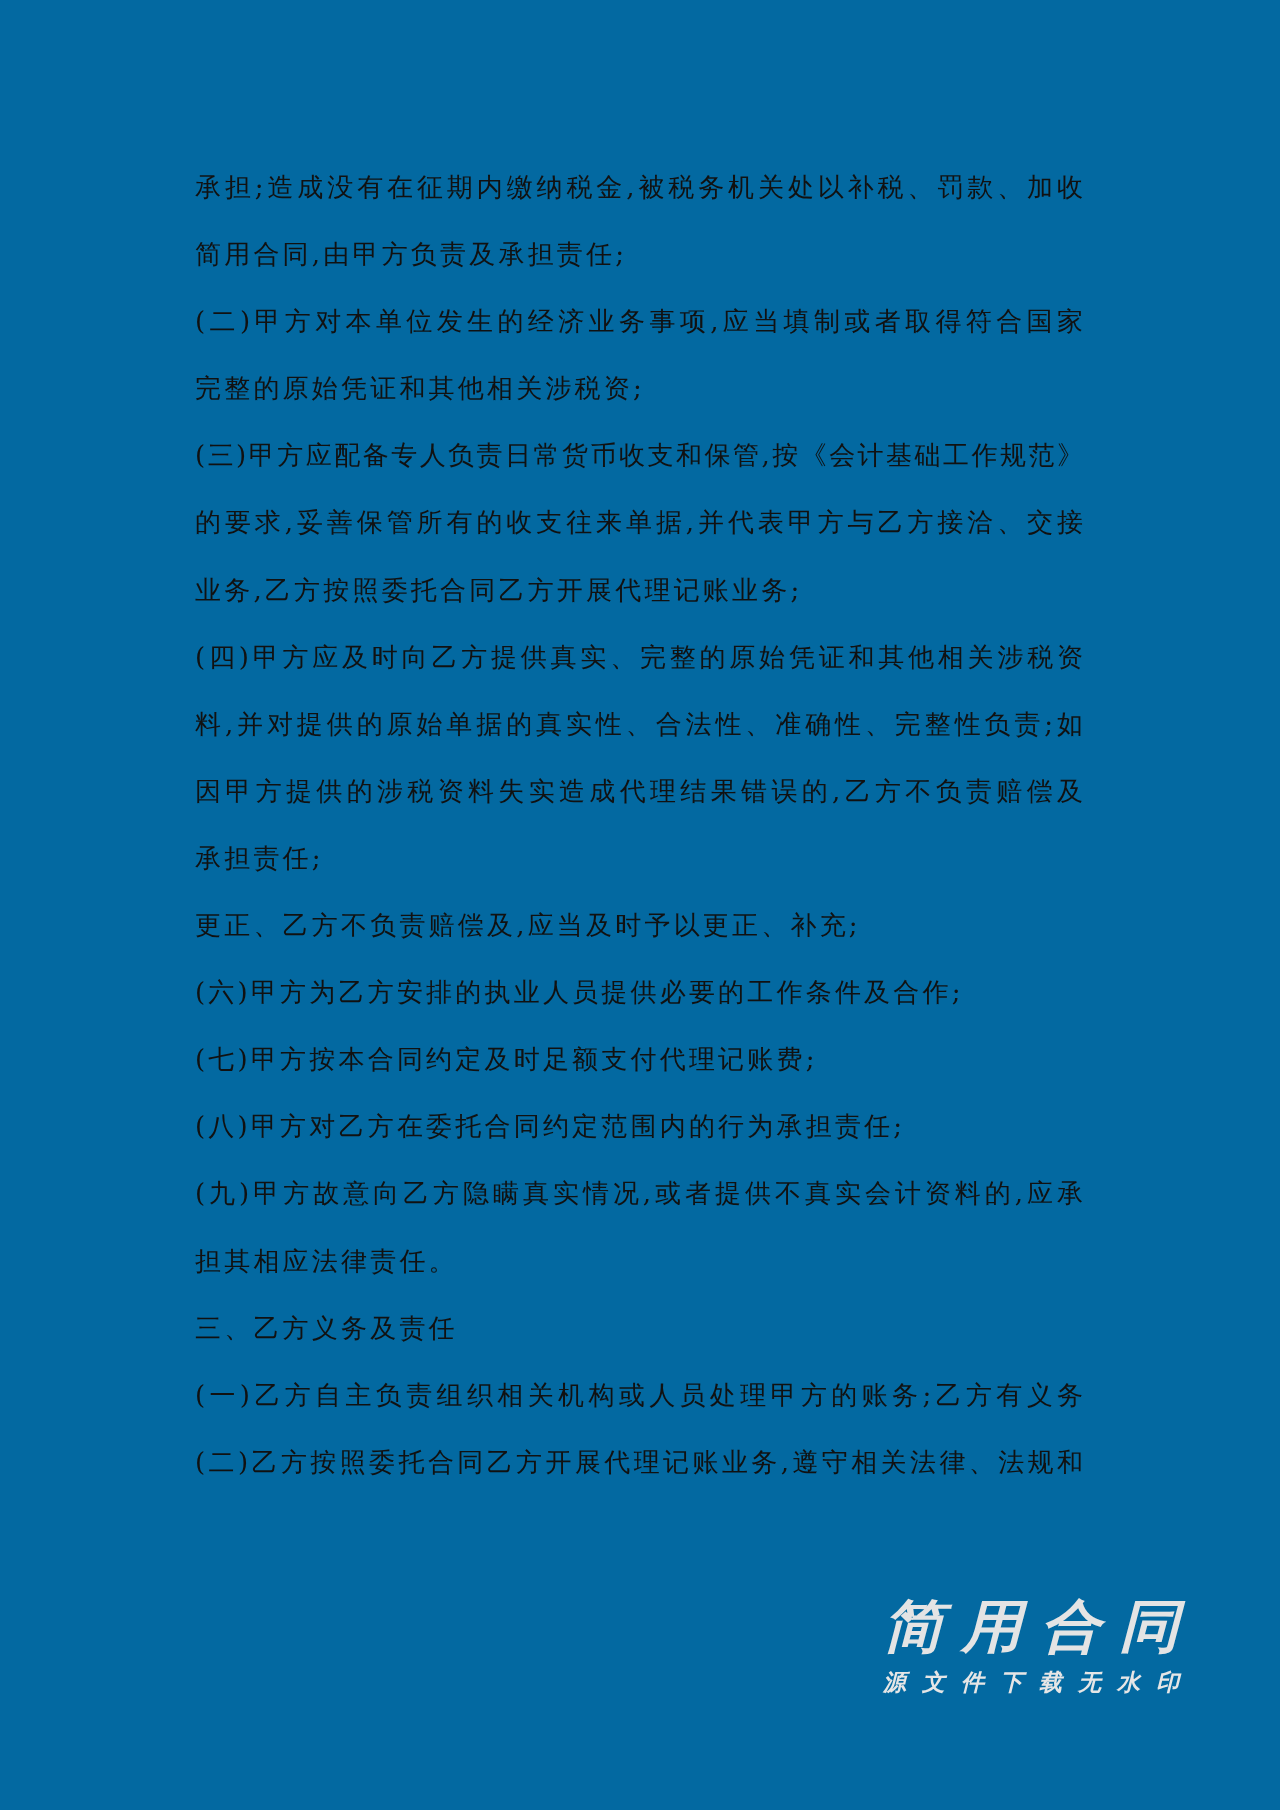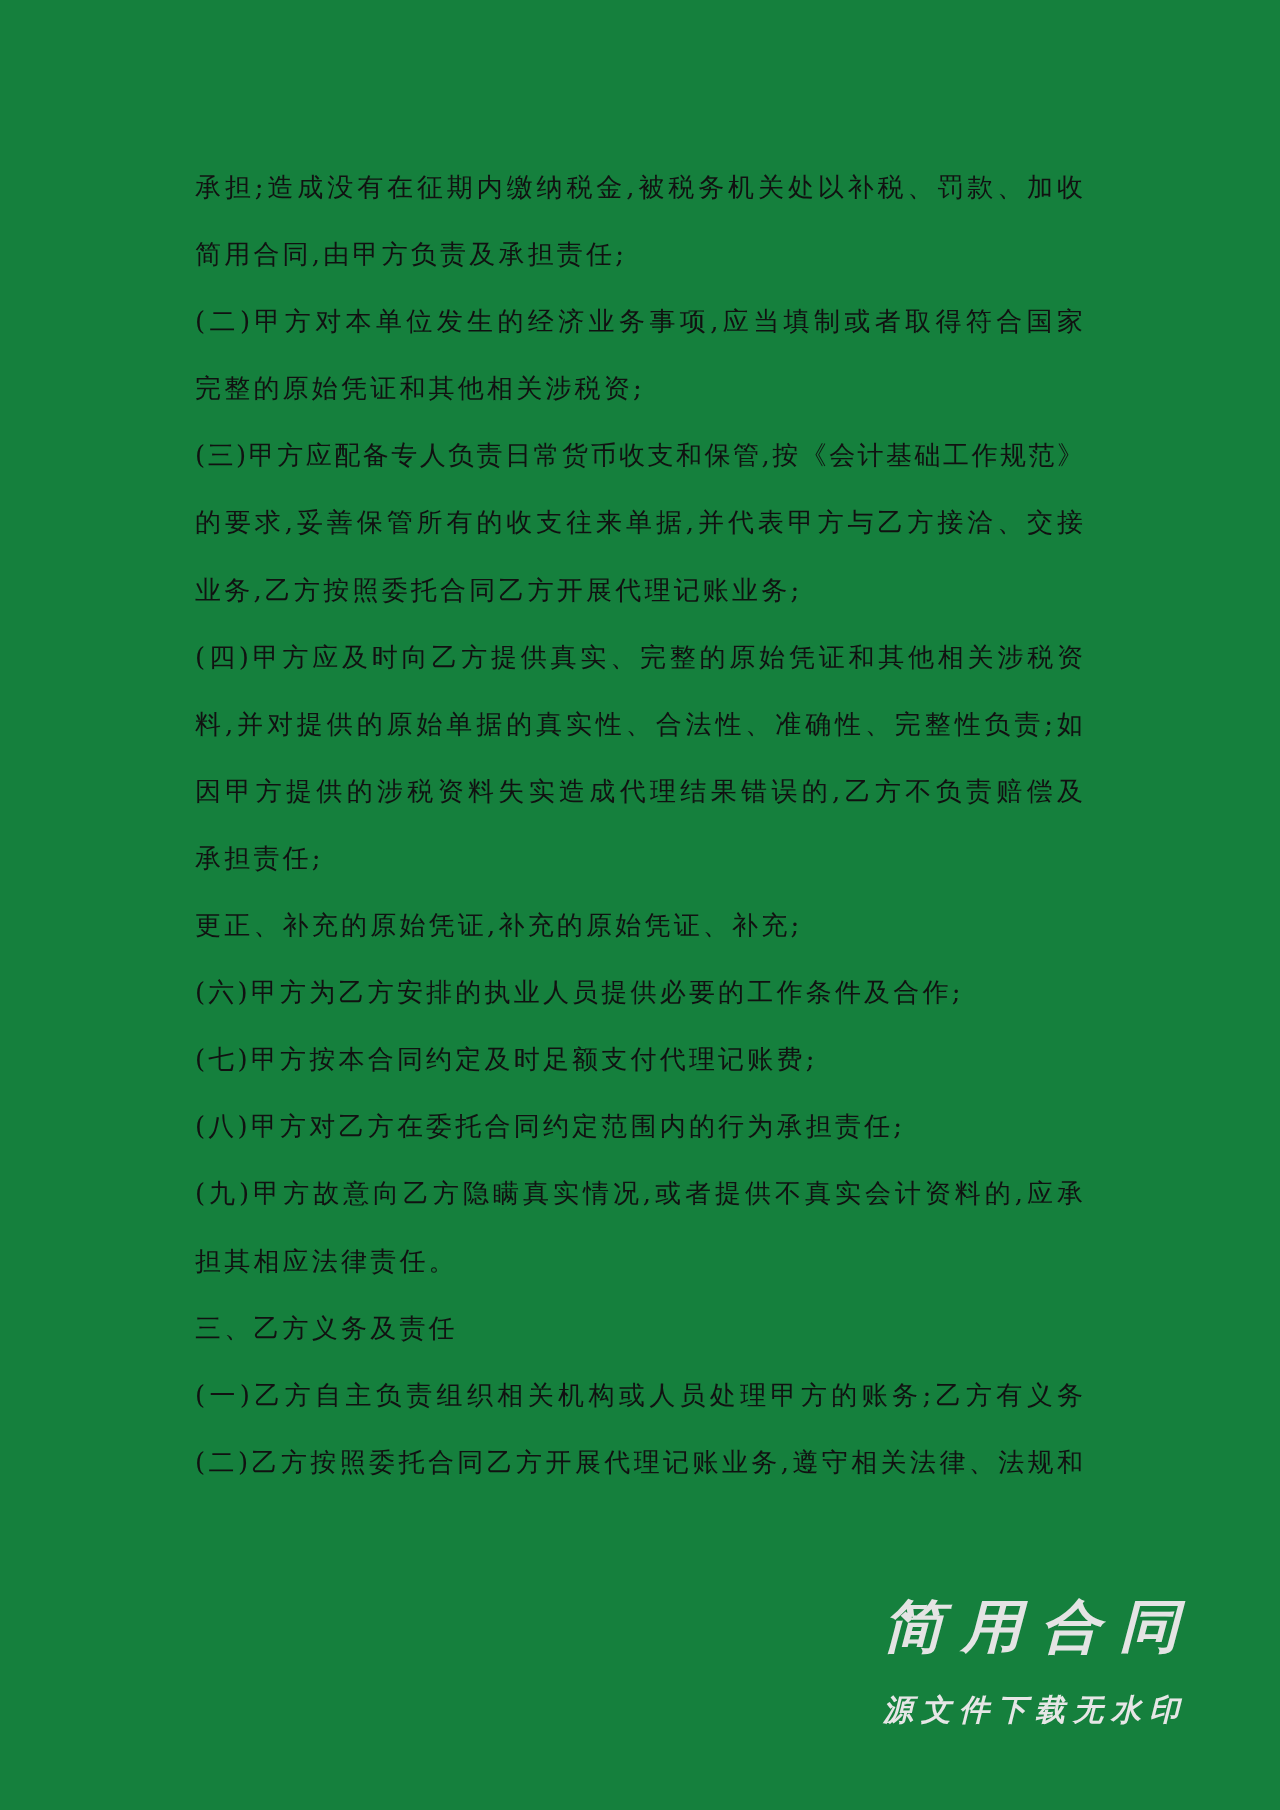--- a/index.html
+++ b/index.html
@@ -12,21 +12,21 @@
       height: 1810px;
       position: relative;
       overflow: hidden;
     }
     .page {
       position: absolute;
       left: 0;
       top: 0;
       width: 1280px;
       height: 1810px;
-      background: #15803d;
+      background: #0369a1;
     }
     .content {
       position: absolute;
       left: 195px;
       top: 154px;
       width: 888px;
     }
     .line {
       display: block;
       height: 67.1px;
@@ -58,25 +58,25 @@
       font-size: 60px;
       line-height: 60px;
       color: #e4e4e4;
       text-align: justify;
       text-align-last: justify;
       transform: scaleY(0.95);
       transform-origin: top left;
     }
     .wm-sub {
       display: block;
-      margin-top: 36px;
+      margin-top: 8px;
       font-family: "DejaVu Sans", "Liberation Sans", sans-serif;
       font-weight: bold;
       font-style: italic;
-      font-size: 30px;
+      font-size: 23px;
       line-height: 32px;
       color: #e6e6e6;
       text-align: justify;
       text-align-last: justify;
     }
   </style>
 </head>
 <body>
 
 <div class="page">
@@ -85,21 +85,21 @@
     <div class="line">简用合同,由甲方负责及承担责任;</div>
     <div class="line full">(二)甲方对本单位发生的经济业务事项,应当填制或者取得符合国家</div>
     <div class="line">完整的原始凭证和其他相关涉税资;</div>
     <div class="line full">(三)甲方应配备专人负责日常货币收支和保管,按《会计基础工作规范》</div>
     <div class="line full">的要求,妥善保管所有的收支往来单据,并代表甲方与乙方接洽、交接</div>
     <div class="line">业务,乙方按照委托合同乙方开展代理记账业务;</div>
     <div class="line full">(四)甲方应及时向乙方提供真实、完整的原始凭证和其他相关涉税资</div>
     <div class="line full">料,并对提供的原始单据的真实性、合法性、准确性、完整性负责;如</div>
     <div class="line full">因甲方提供的涉税资料失实造成代理结果错误的,乙方不负责赔偿及</div>
     <div class="line">承担责任;</div>
-    <div class="line">更正、补充的原始凭证,补充的原始凭证、补充;</div>
+    <div class="line">更正、乙方不负责赔偿及,应当及时予以更正、补充;</div>
     <div class="line">(六)甲方为乙方安排的执业人员提供必要的工作条件及合作;</div>
     <div class="line">(七)甲方按本合同约定及时足额支付代理记账费;</div>
     <div class="line">(八)甲方对乙方在委托合同约定范围内的行为承担责任;</div>
     <div class="line full">(九)甲方故意向乙方隐瞒真实情况,或者提供不真实会计资料的,应承</div>
     <div class="line">担其相应法律责任。</div>
     <div class="line">三、乙方义务及责任</div>
     <div class="line full">(一)乙方自主负责组织相关机构或人员处理甲方的账务;乙方有义务</div>
     <div class="line full">(二)乙方按照委托合同乙方开展代理记账业务,遵守相关法律、法规和</div>
   </div>
 

